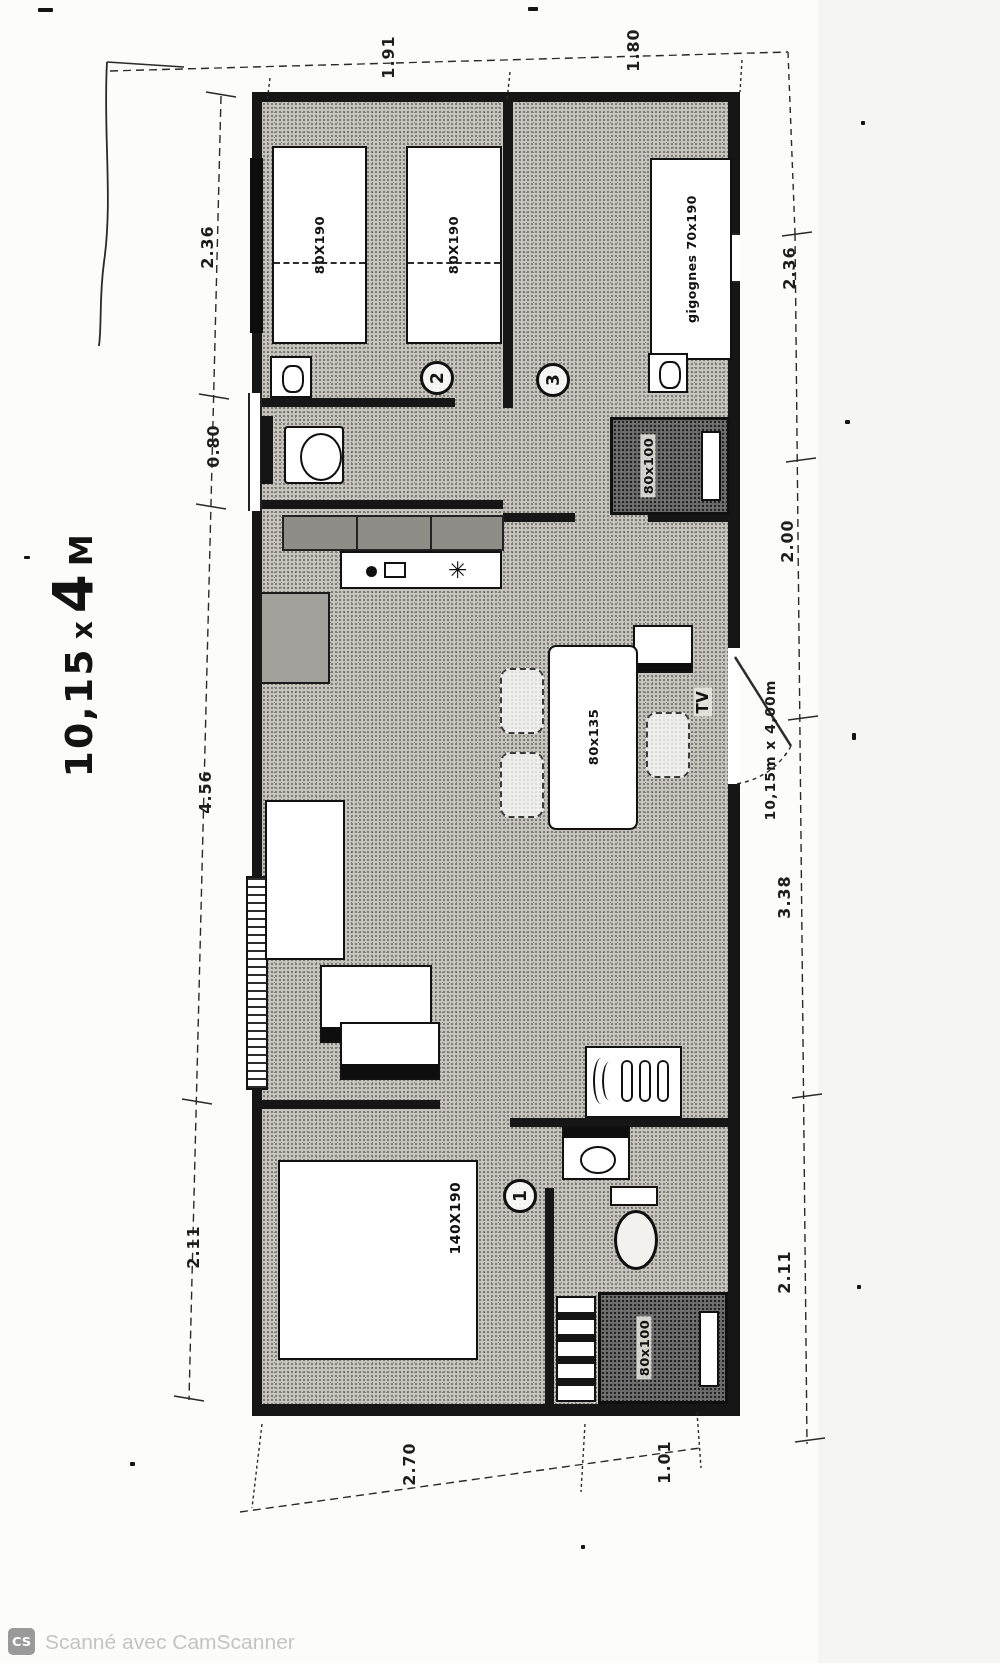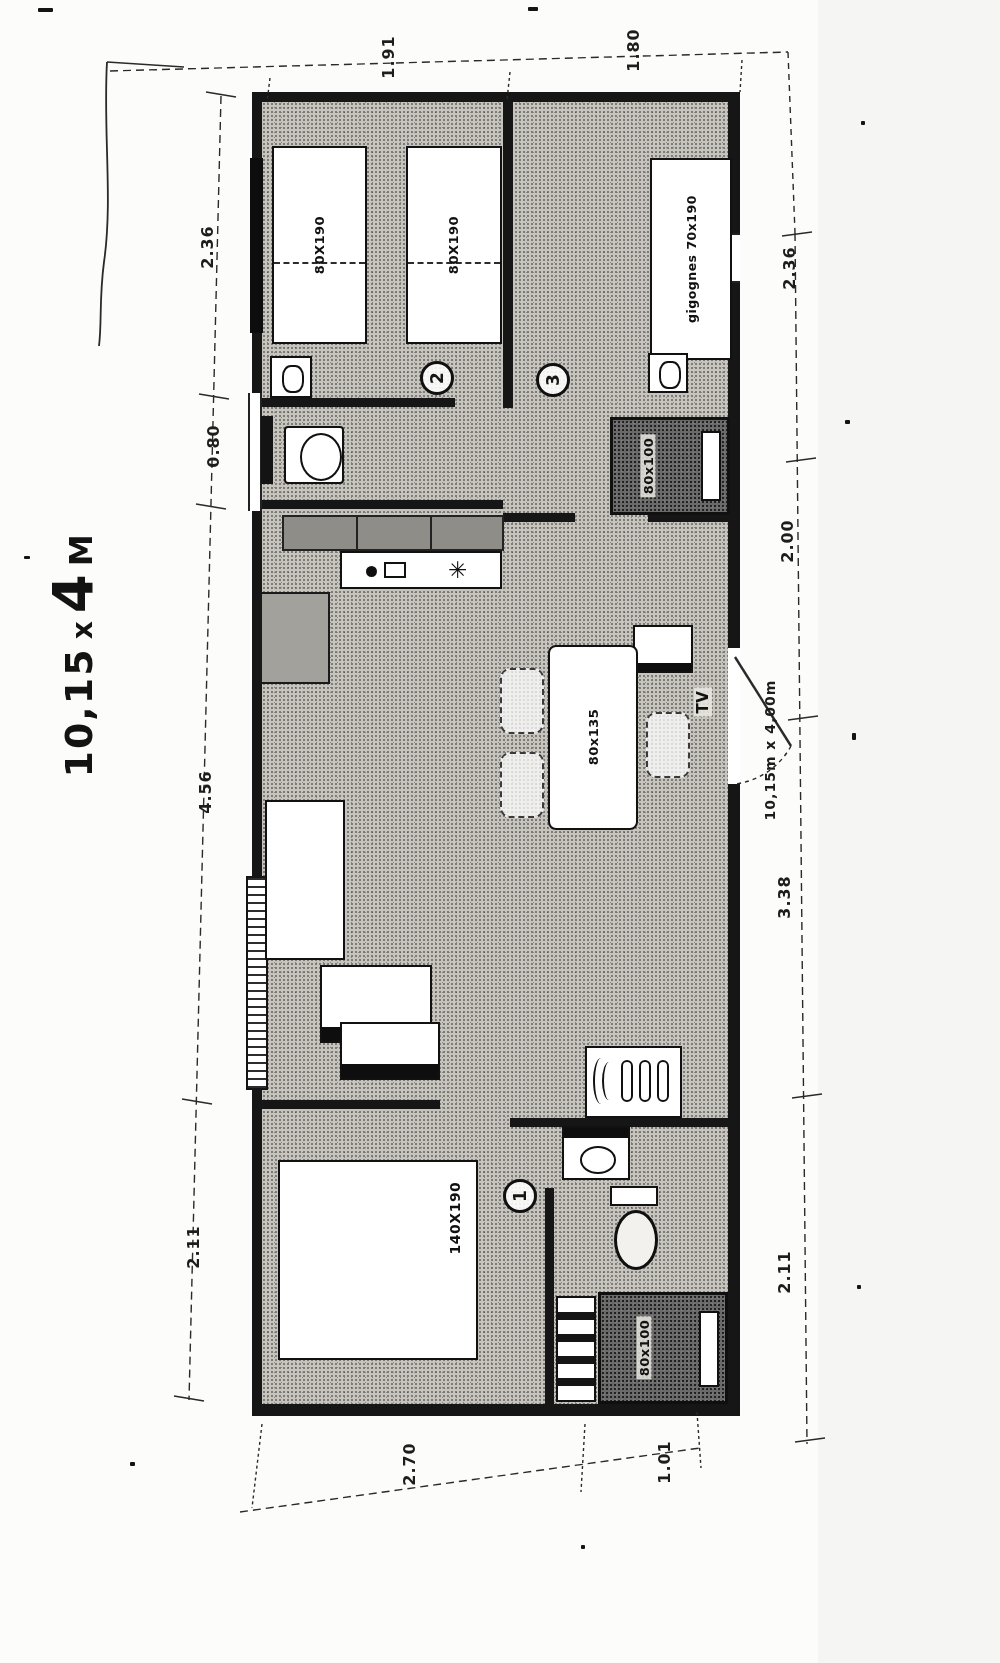--- a/index.html
+++ b/index.html
@@ -225,14 +225,18 @@
   <div class="v dimlabel" style="left:205px;top:792px;">4.56</div>
   <div class="v dimlabel" style="left:193px;top:1247px;">2.11</div>
   <div class="v dimlabel" style="left:789px;top:268px;">2.36</div>
   <div class="v dimlabel" style="left:787px;top:541px;">2.00</div>
   <div class="v dimlabel" style="left:784px;top:897px;">3.38</div>
   <div class="v dimlabel" style="left:784px;top:1272px;">2.11</div>
   <div class="v dimlabel" style="left:409px;top:1464px;">2.70</div>
   <div class="v dimlabel" style="left:664px;top:1462px;">1.01</div>
   <div class="v dimlabel" style="left:770px;top:750px;font-size:14px;">10,15m x 4,00m</div>
 
+  <div id="wm">
+    <div class="badge">CS</div>
+    <div class="wmtext">Scanné avec CamScanner</div>
+  </div>
 
 </div>
 
 </body></html>

